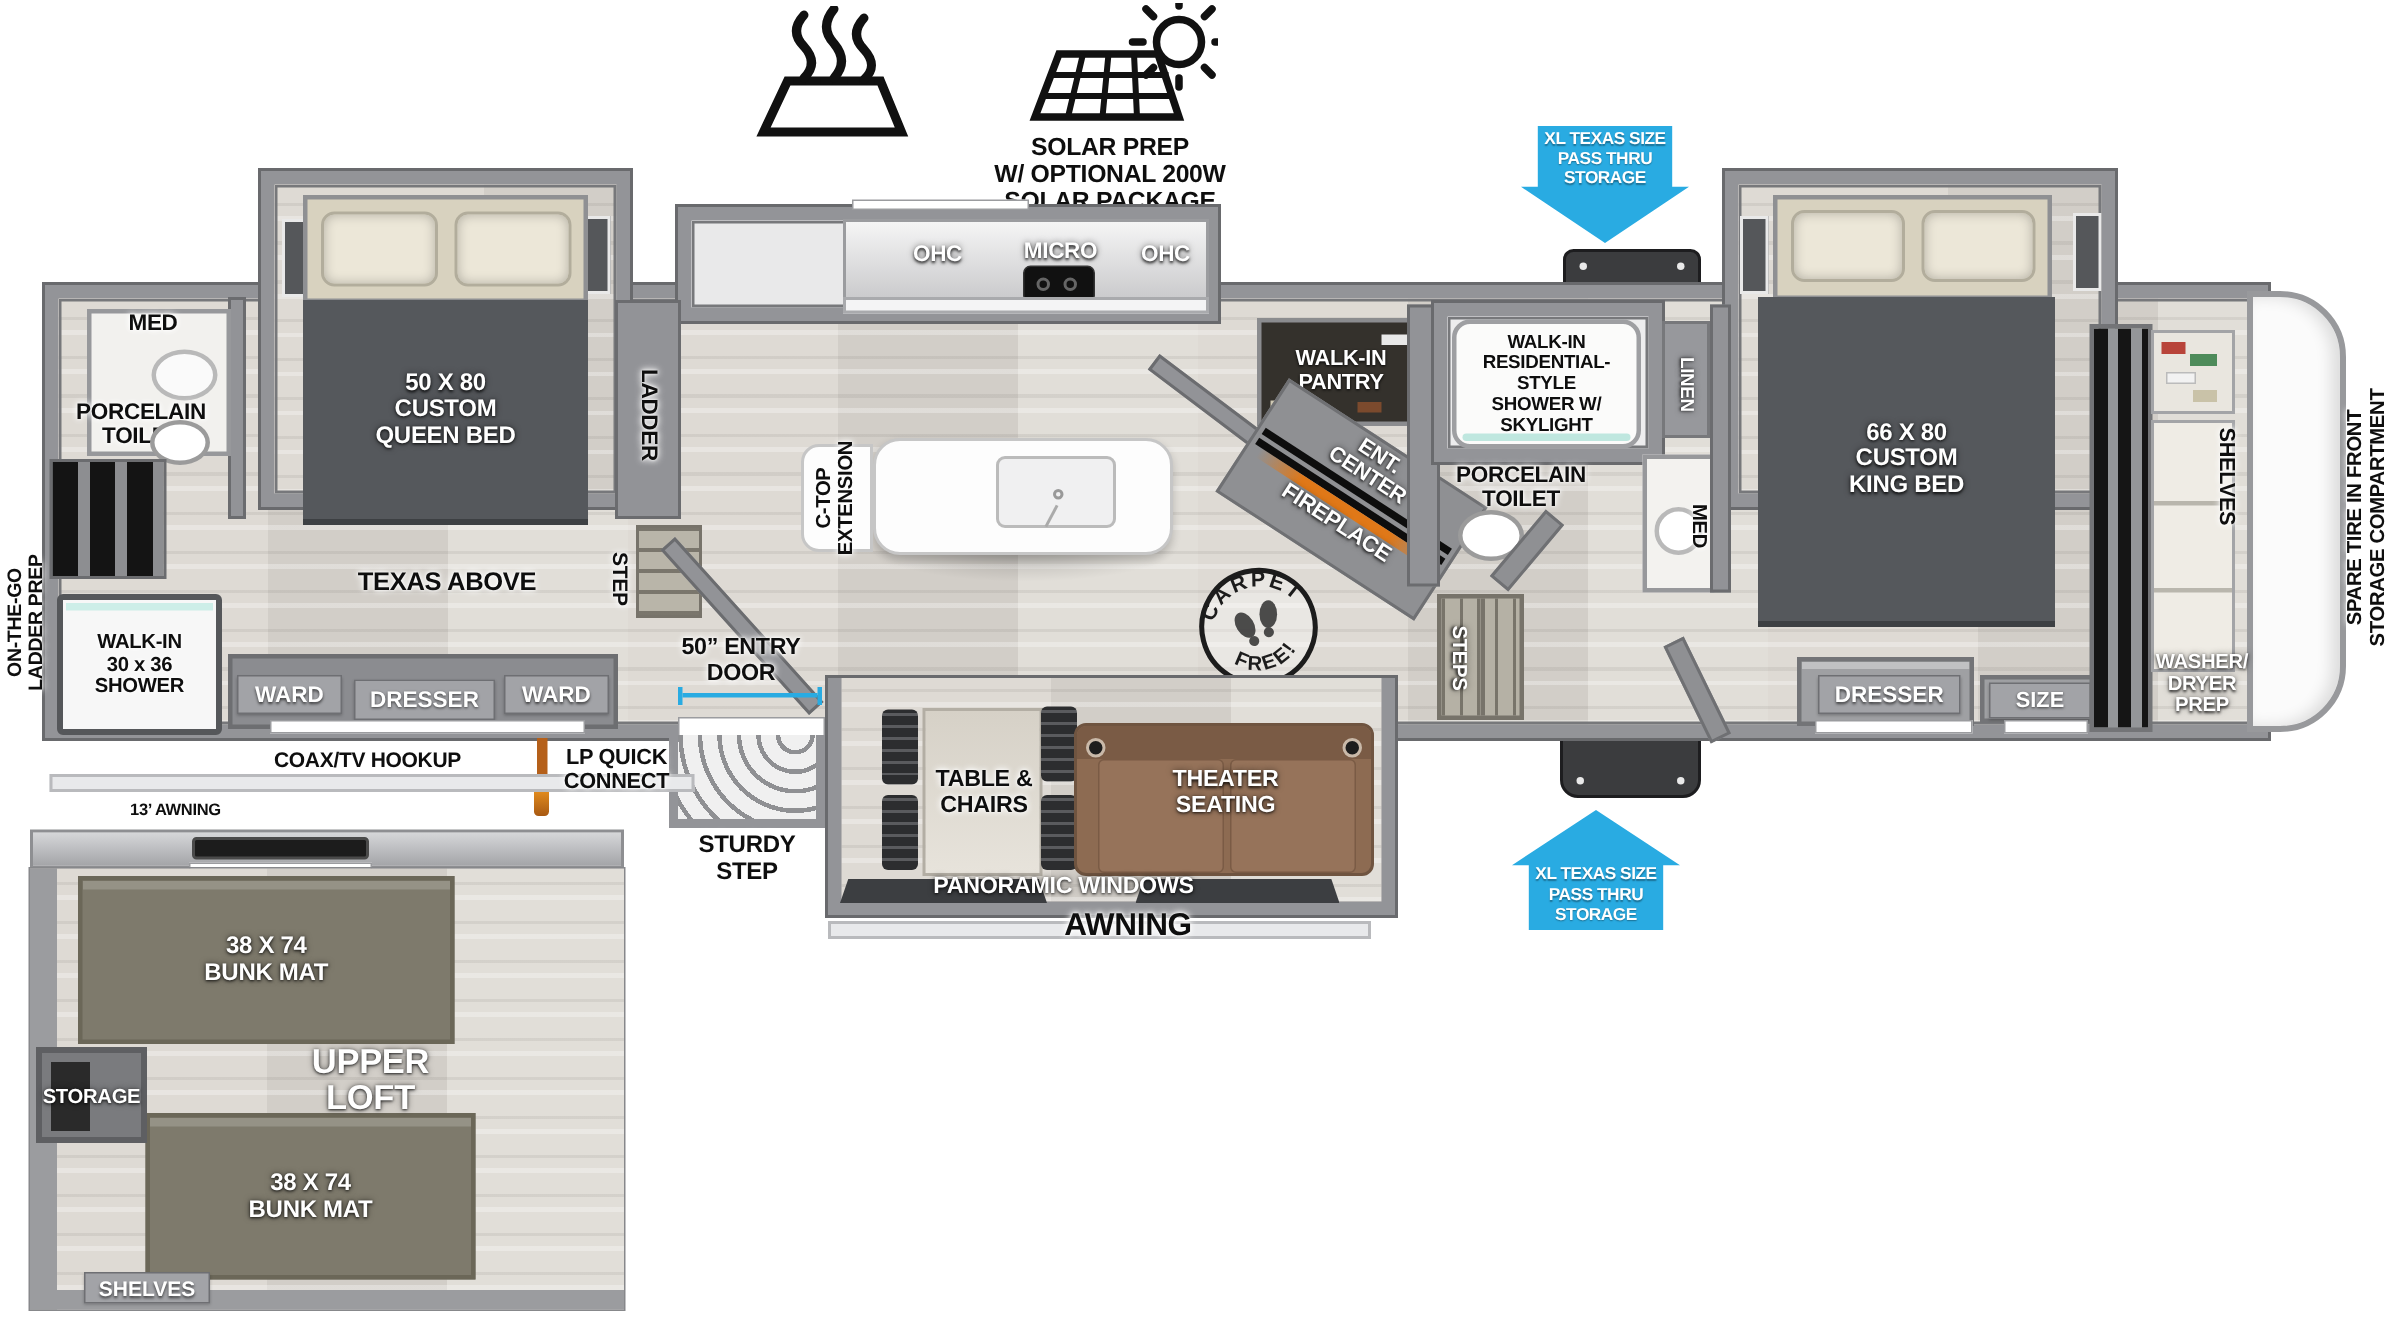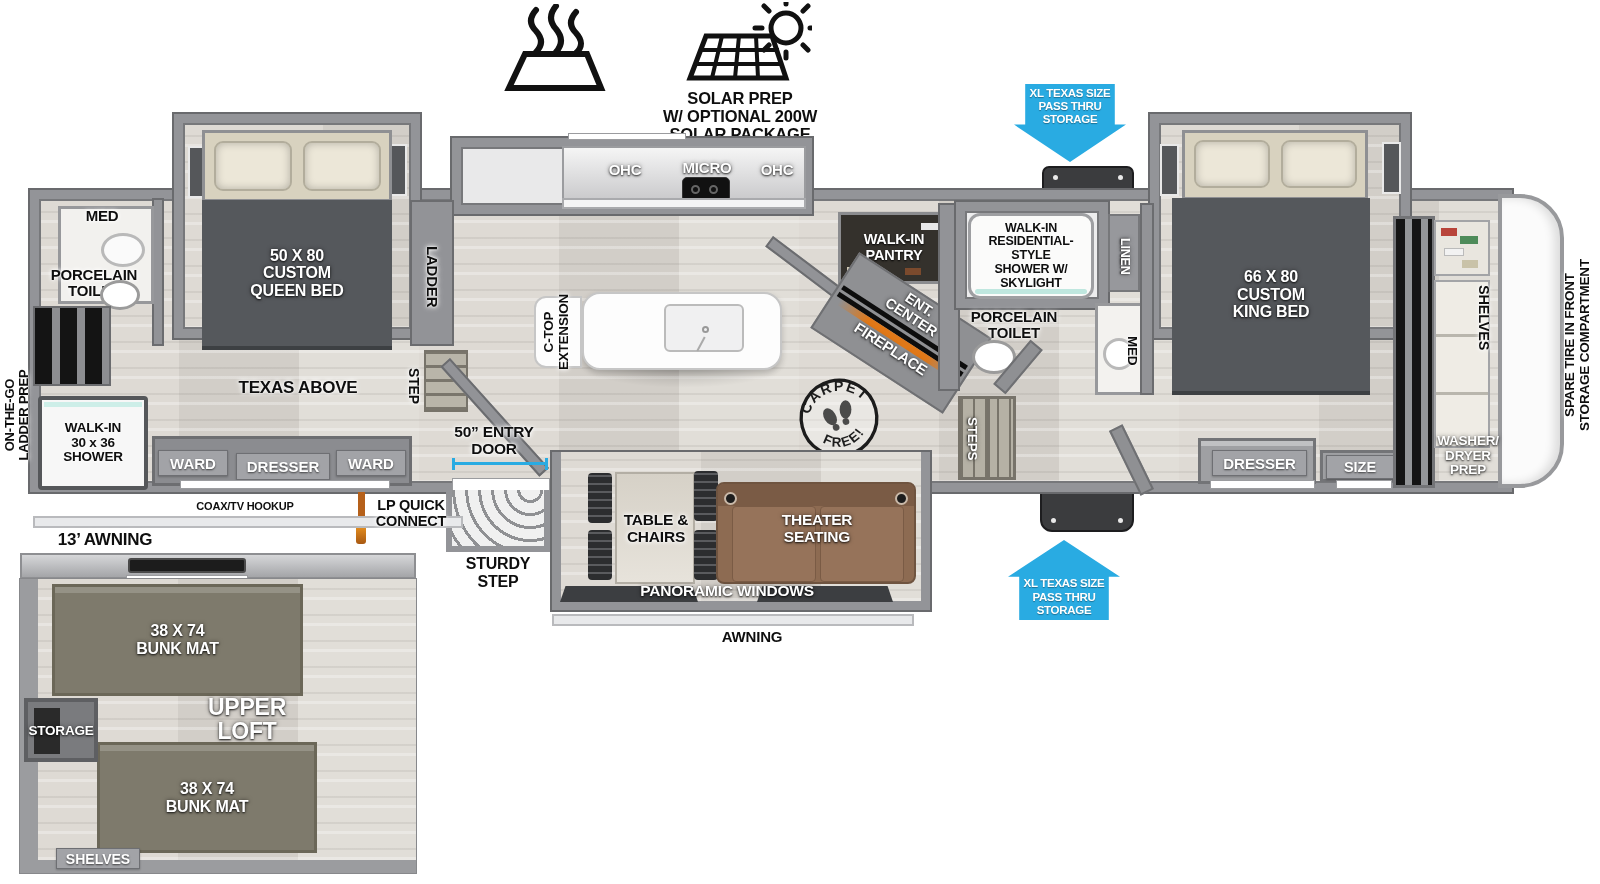--- a/index.html
+++ b/index.html
@@ -94,21 +94,21 @@
 QUEEN BED</div>
   </div>
 
   <div class="shell wood" style="left:1150px;top:114px;width:260px;height:224px"></div>
   <div class="window" style="left:1160px;top:144px;width:19px;height:52px"></div>
   <div class="window" style="left:1382px;top:142px;width:19px;height:52px"></div>
   <div class="abs" style="left:1182px;top:130px;width:186px;height:70px;background:#d8d2bf;border:3px solid #8f9093">
     <div class="pillow" style="left:9px;top:7px;width:76px;height:48px"></div>
     <div class="pillow" style="left:96px;top:7px;width:76px;height:48px"></div>
   </div>
-  <div class="abs" style="left:1172px;top:198px;width:198px;height:197px;background:#55585c;border-bottom:4px solid #3d4043;display:flex;align-items:center;justify-content:center">
+  <div class="abs" style="left:1172px;top:198px;width:198px;height:220px;background:#55585c;border-bottom:4px solid #3d4043;display:flex;align-items:center;justify-content:center">
     <div class="lbl lblw" style="position:static;font-size:16px">66 X  80
 CUSTOM
 KING BED</div>
   </div>
 
   <div class="shell" style="left:452px;top:138px;width:360px;height:76px;background:#e9e9ea"></div>
   <div class="white-strip" style="left:568px;top:133px;width:118px;height:7px"></div>
   <div class="abs" style="left:562px;top:146px;width:244px;height:54px;background:linear-gradient(180deg,#f5f5f5,#cbcbcd);border:2px solid #9b9c9f"></div>
   <div class="lbl lblw" style="left:596px;top:162px;width:58px;height:16px;font-size:15px">OHC</div>
   <div class="lbl lblw" style="left:674px;top:160px;width:66px;height:16px;font-size:15px">MICRO</div>
@@ -221,27 +221,27 @@
     <div class="abs" style="left:14px;top:22px;width:84px;height:76px;background:#96735a;border:1px solid #7a5b45;border-radius:4px"></div>
     <div class="abs" style="left:102px;top:22px;width:84px;height:76px;background:#96735a;border:1px solid #7a5b45;border-radius:4px"></div>
     <div class="abs" style="left:6px;top:8px;width:13px;height:13px;border-radius:50%;background:#1d1d1d;border:2px solid #c9b9a9"></div>
     <div class="abs" style="right:6px;top:8px;width:13px;height:13px;border-radius:50%;background:#1d1d1d;border:2px solid #c9b9a9"></div>
   </div>
   <div class="lbl lblw" style="left:752px;top:510px;width:130px;height:36px;font-size:15.5px">THEATER
 SEATING</div>
 
   <div class="abs" style="left:560px;top:586px;width:138px;height:16px;background:#3c3e41;clip-path:polygon(4% 0,96% 0,100% 100%,0 100%)"></div>
   <div class="abs" style="left:757px;top:586px;width:136px;height:16px;background:#3c3e41;clip-path:polygon(4% 0,96% 0,100% 100%,0 100%)"></div>
-  <div class="lbl lblw" style="left:631px;top:582px;width:192px;height:17px;font-size:15.5px">PANORAMIC WINDOWS</div>
+  <div class="lbl lblw" style="left:613px;top:582px;width:192px;height:17px;font-size:15.5px">PANORAMIC WINDOWS</div>
   <div class="abs" style="left:552px;top:614px;width:362px;height:12px;background:#e8e9eb;border:2px solid #b9babd"></div>
-  <div class="lbl" style="left:702px;top:628px;width:100px;height:18px;font-size:15px">AWNING</div>
-
-  <div class="lbl" style="left:166px;top:498px;width:158px;height:17px;font-size:11px">COAX/TV HOOKUP</div>
+  <div class="lbl" style="left:702px;top:608px;width:100px;height:18px;font-size:21px">AWNING</div>
+
+  <div class="lbl" style="left:166px;top:498px;width:158px;height:17px;font-size:14px">COAX/TV HOOKUP</div>
   <div class="abs" style="left:33px;top:516px;width:430px;height:12px;background:#e8e9eb;border:2px solid #b9babd"></div>
-  <div class="lbl" style="left:48px;top:532px;width:114px;height:17px;font-size:17px">13’ AWNING</div>
+  <div class="lbl" style="left:60px;top:532px;width:114px;height:17px;font-size:11px">13’ AWNING</div>
   <div class="abs" style="left:358px;top:492px;width:7px;height:24px;background:#b5601a"></div>
   <div class="abs" style="left:356px;top:528px;width:10px;height:16px;background:linear-gradient(180deg,#e08a1e,#a85912);border-radius:0 0 3px 3px"></div>
   <div class="lbl" style="left:365px;top:498px;width:92px;height:32px;font-size:14.5px">LP QUICK
 CONNECT</div>
 
   <div class="wall" style="left:938px;top:203px;width:22px;height:188px"></div>
   <div class="shell" style="left:956px;top:202px;width:152px;height:106px;background:#ededee"></div>
   <div class="abs" style="left:968px;top:213px;width:126px;height:86px;background:#fbfbfa;border:3px solid #9e9fa2;border-radius:12px;display:flex;align-items:center;justify-content:center">
     <div class="abs" style="left:4px;right:4px;bottom:2px;height:5px;background:#bfe7df;border-radius:3px"></div>
     <div class="lbl" style="position:static;font-size:12.5px">WALK-IN

